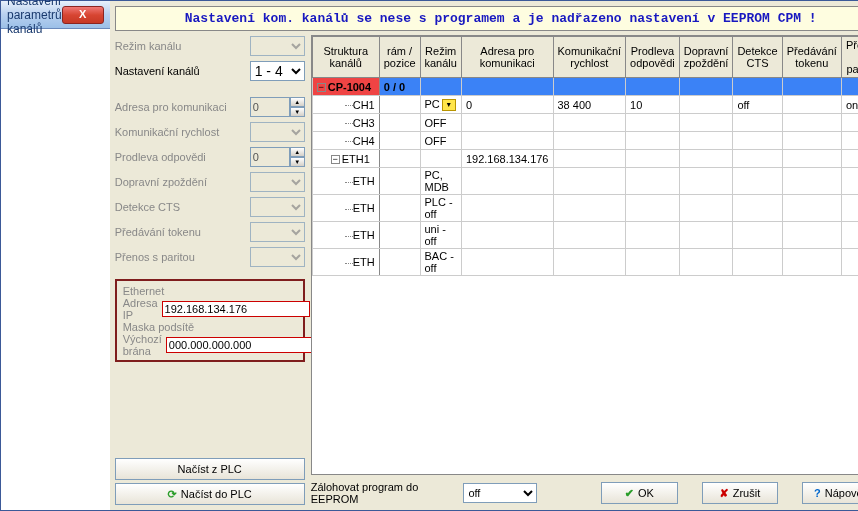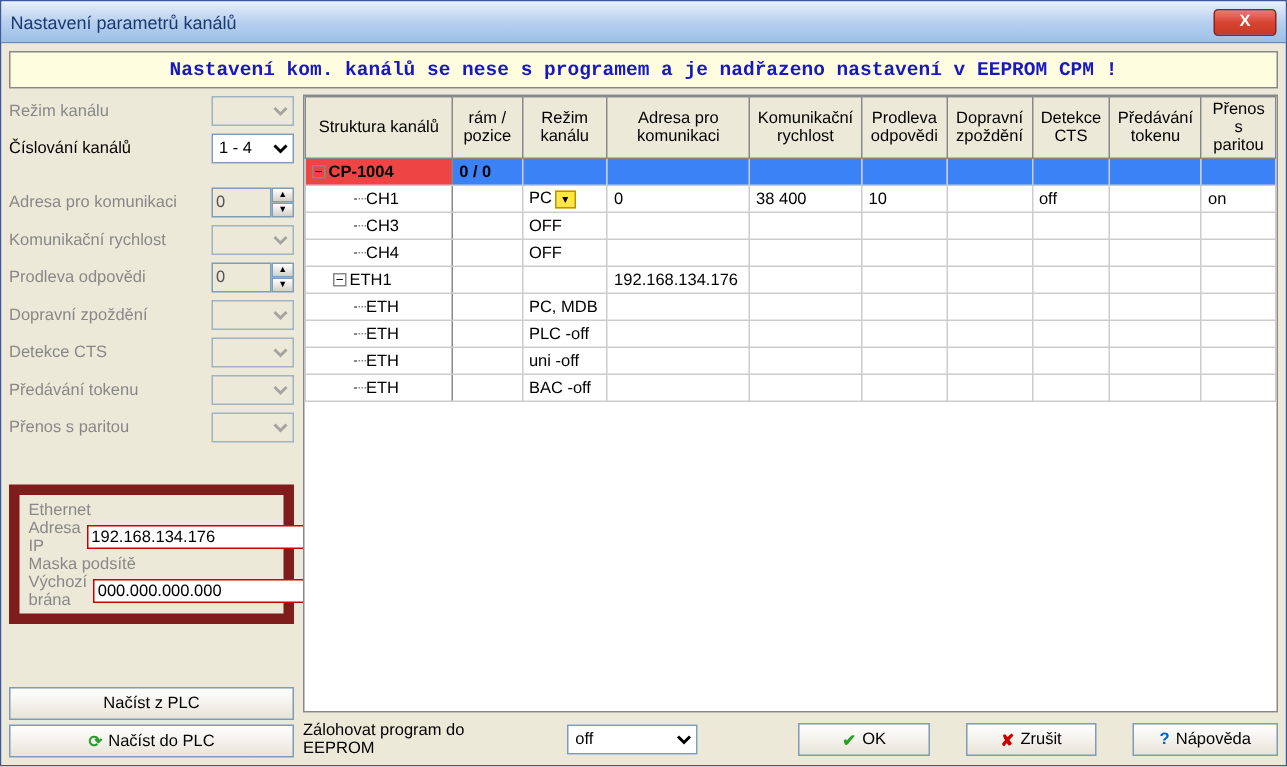--- a/index.html
+++ b/index.html
@@ -1,35 +1,35 @@
 <!DOCTYPE html>
 <html><head>
 <meta charset="utf-8">
 <style>
 *{margin:0;padding:0;box-sizing:border-box}
 body{font-family:Tahoma,Arial,sans-serif;font-size:11px;background:#d4e4f7;width:858px;height:511px;overflow:hidden}
-.window{width:858px;height:511px;border:1px solid #3b5998;background:#fff;display:flex;flex-direction:column}
+.window{width:858px;height:511px;border:1px solid #3b5998;background:#fff;display:flex;flex-direction:row}
 .titlebar{height:28px;background:linear-gradient(to bottom,#e8f0fb 0%,#b8d0ef 50%,#9cc0e8 100%);display:flex;align-items:center;padding:0 6px;border-bottom:1px solid #6b8abc}
 .titlebar-text{flex:1;color:#1a3a6e;font-size:12px}
 .close-btn{width:42px;height:18px;background:linear-gradient(to bottom,#f07875 0%,#d74532 50%,#c73926 100%);border:1px solid #8b2420;border-radius:3px;color:#fff;text-align:center;line-height:15px;font-size:11px;font-weight:bold;cursor:pointer}
 .client{flex:1;background:#ece9d8;padding:5px;display:flex;flex-direction:column}
 .banner{background:#fefde0;border:1px solid #888;padding:4px 6px;text-align:center;font-family:'Courier New',monospace;font-weight:bold;font-size:13px;color:#1818c0;margin-bottom:4px}
 .body{flex:1;display:flex;gap:6px}
 .left{width:190px;display:flex;flex-direction:column;gap:3px}
 .formrow{display:flex;align-items:center;height:22px}
 .formrow label{flex:1;color:#888;font-size:11px}
 .formrow label.dark{color:#000}
-.sel{width:55px;height:20px;border:1px solid #7f9db9;background:#fff;font-size:11px}
+.sel{width:55px;height:20px;border:1px solid #7f9db9;background:#fff;font-size:14px}
 .sel.disabled{background:#ece9d8;color:#888}
 .spin{display:flex;width:55px;height:20px}
 .spin input{width:40px;border:1px solid #7f9db9;background:#fff;font-size:11px;padding:0 2px}
 .spin input.disabled{background:#ece9d8}
 .spin .sp-btn{width:15px;display:flex;flex-direction:column}
 .spin .sp-btn div{flex:1;border:1px solid #7f9db9;background:linear-gradient(to bottom,#fff,#d4d0c8);font-size:6px;text-align:center;line-height:8px;cursor:pointer}
-.fieldset{border:7px solid #7f1d1d;padding:4px 6px 6px;margin-top:24px}
+.fieldset{border:2px solid #7f1d1d;padding:4px 6px 6px;margin-top:8px}
 .fieldset .legend{color:#888;font-size:11px;margin-bottom:3px}
 .ethrow{display:flex;align-items:center;height:18px;gap:4px}
 .ethrow label{width:78px;color:#888;font-size:11px}
 .ethrow input{flex:1;border:1px solid #c00;background:#fff;font-size:11px;padding:0 2px;height:16px}
 .btn{height:22px;border:1px solid #7f9db9;background:linear-gradient(to bottom,#fff,#e8e4d8);font-size:11px;cursor:pointer;display:flex;align-items:center;justify-content:center;gap:4px;padding:0 8px}
 .right{flex:1;display:flex;flex-direction:column}
 .grid{flex:1;border:1px solid #888;background:#fff;overflow:auto}
 table{border-collapse:collapse;width:100%;font-size:11px}
 th{background:#ece9d8;border:1px solid #888;padding:2px 4px;font-weight:normal;text-align:center;height:32px;vertical-align:middle}
 td{border:1px solid #ccc;padding:1px 4px;height:18px}
@@ -59,21 +59,21 @@
   <div class="client">
     <div class="banner">Nastavení kom. kanálů se nese s programem a je nadřazeno nastavení v EEPROM CPM !</div>
     <div class="body">
       <div class="left">
 
         <div class="formrow">
             <label>Režim kanálu</label>
             <select class="sel disabled" disabled=""></select>
           </div>
         <div class="formrow">
-            <label class="dark">Číslování kanálů</label>
+            <label class="dark">Nastavení kanálů</label>
             <select class="sel"><option>1 - 4</option></select>
           </div>
 
         <div style="height:8px"></div>
 
         <div class="formrow">
             <label>Adresa pro komunikaci</label>
           <div class="spin">
               <input class="disabled" disabled="" value="0" style="">
               <div class="sp-btn">

